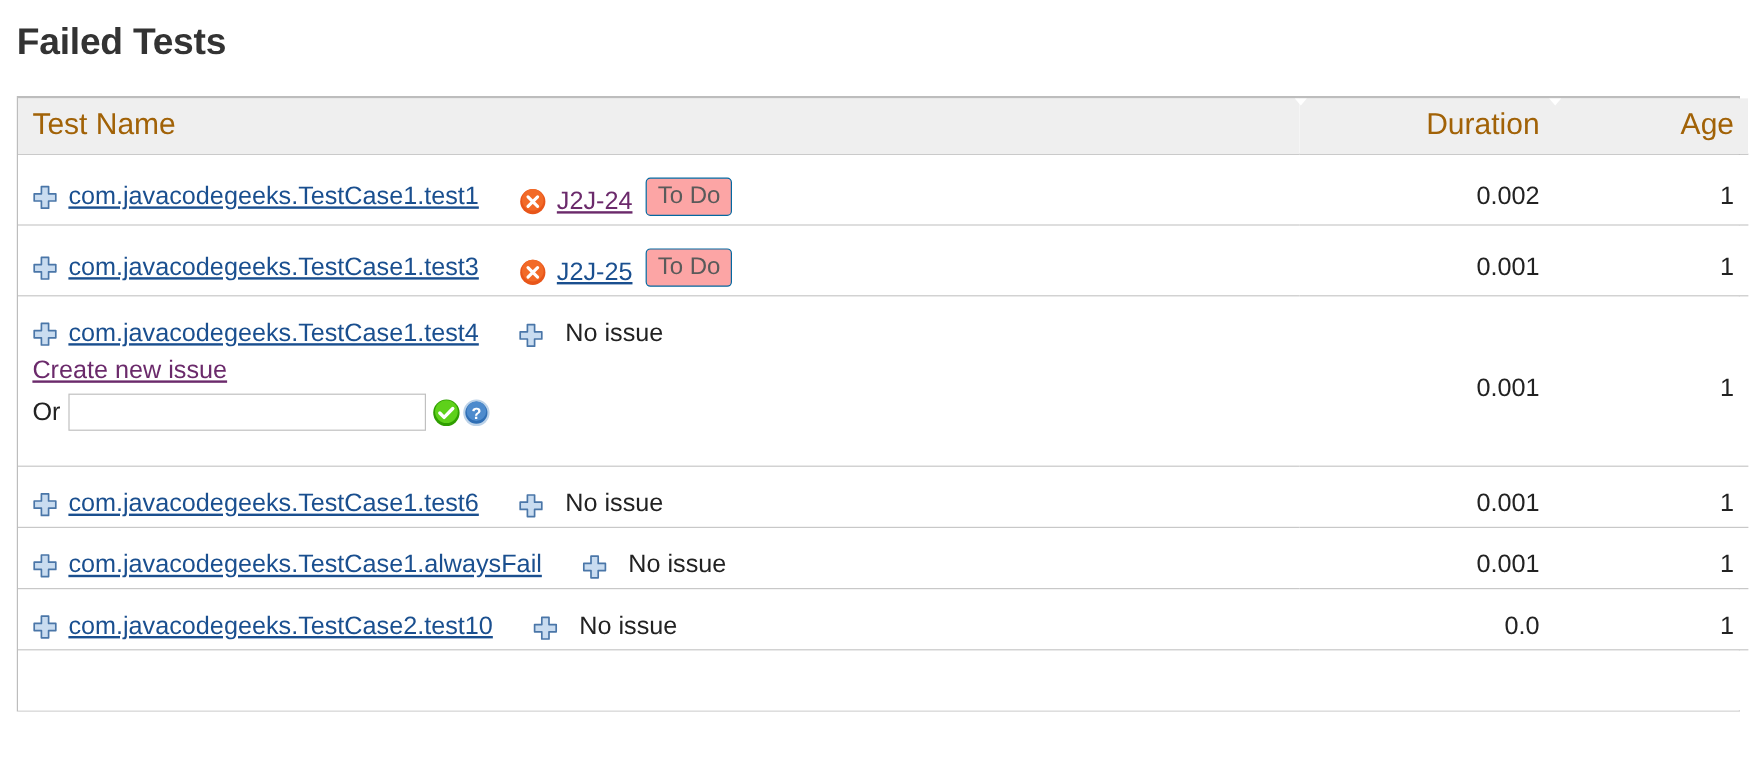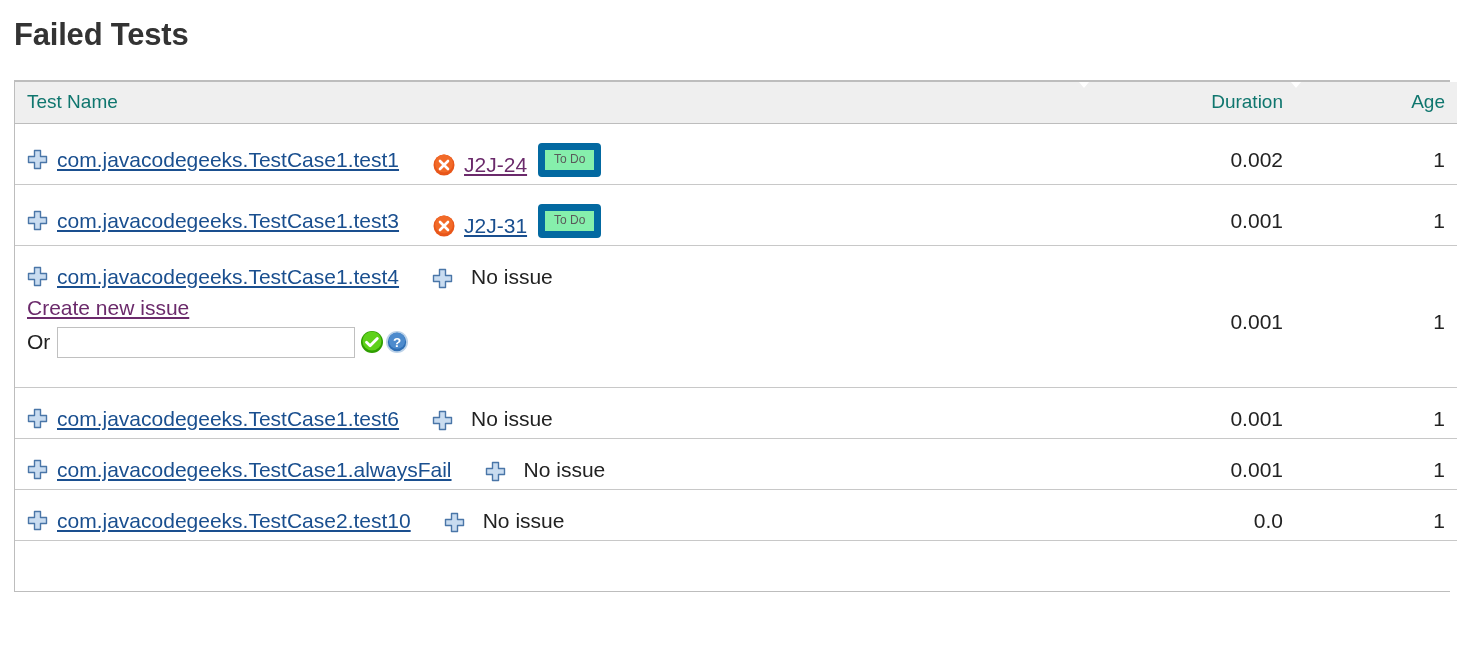--- a/index.html
+++ b/index.html
@@ -52,23 +52,23 @@
   }
 
   table.failed-tests {
     width: 100%;
     border-collapse: collapse;
     table-layout: fixed;
   }
 
   table.failed-tests thead th {
     background: #efefef;
-    font-size: 19px;
+    font-size: 25px;
     font-weight: normal;
-    color: #0f766e;
+    color: #a16207;
     text-align: left;
     padding: 8px 12px 9px 12px;
     border-bottom: 1px solid #bdbdbd;
     position: relative;
     vertical-align: middle;
     height: 41px;
   }
   table.failed-tests thead th.num {
     text-align: right;
   }
@@ -154,25 +154,25 @@
     font-size: 21px;
     text-decoration: underline;
     cursor: pointer;
     white-space: nowrap;
   }
   .jira-link.visited { color: #6b2a6b; }
   .jira-link.unvisited { color: #1a4f8f; }
 
   .status-badge {
     display: inline-block;
-    font-size: 12px;
+    font-size: 20px;
     color: #5a5a5a;
-    border: 7px solid #0369a1;
+    border: 1px solid #0369a1;
     border-radius: 4px;
-    background: #86efac;
+    background: #fca5a5;
     padding: 2px 9px 3px 9px;
     margin-left: 11px;
     line-height: 1.25;
     white-space: nowrap;
     cursor: pointer;
   }
 
   
   .create-issue-link {
     display: inline-block;
@@ -276,21 +276,21 @@
               </span>
               <a class="test-link">com.javacodegeeks.TestCase1.test3</a>
               <span class="issue-block">
                 <span class="err-icon">
                   <svg width="24" height="24" viewBox="0 0 24 24" aria-hidden="true">
                     <circle cx="12" cy="12" r="10.5" fill="#e8561a"></circle>
                     <circle cx="12" cy="10.5" r="9" fill="#f26a28"></circle>
                     <path d="M8 8l8 8M16 8l-8 8" stroke="#ffffff" stroke-width="2.6" stroke-linecap="round"></path>
                   </svg>
                 </span>
-                <a class="jira-link unvisited">J2J-31</a>
+                <a class="jira-link unvisited">J2J-25</a>
                 <span class="status-badge">To Do</span>
               </span>
             </div>
           </td>
           <td class="num">0.001</td>
           <td class="num">1</td>
         </tr>
 
         <tr>
           <td class="cell-pad-tall">

